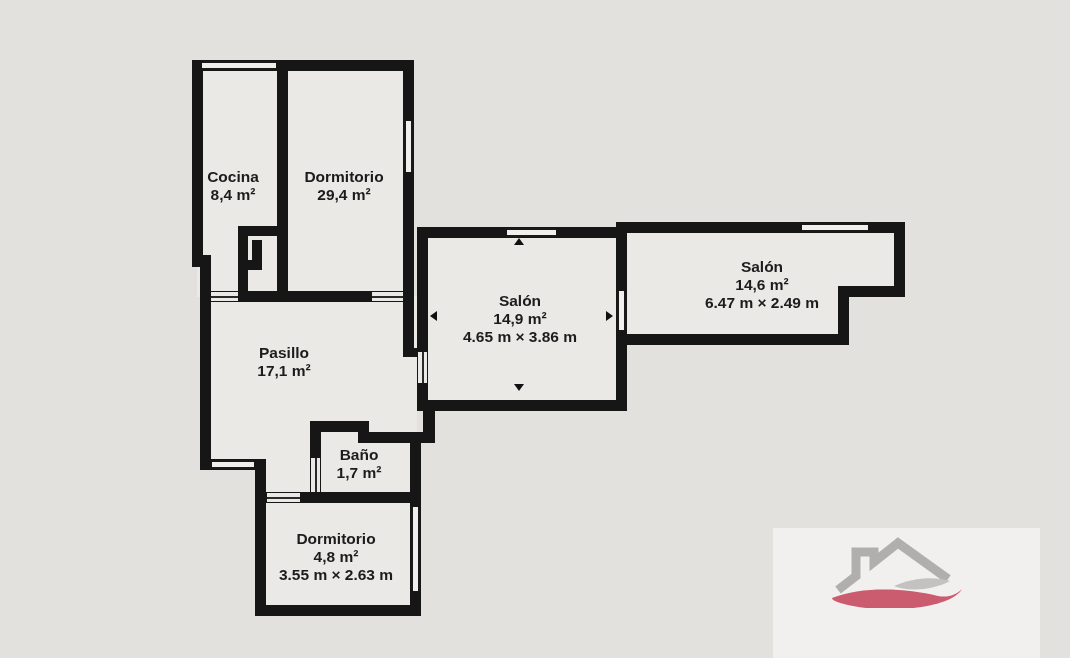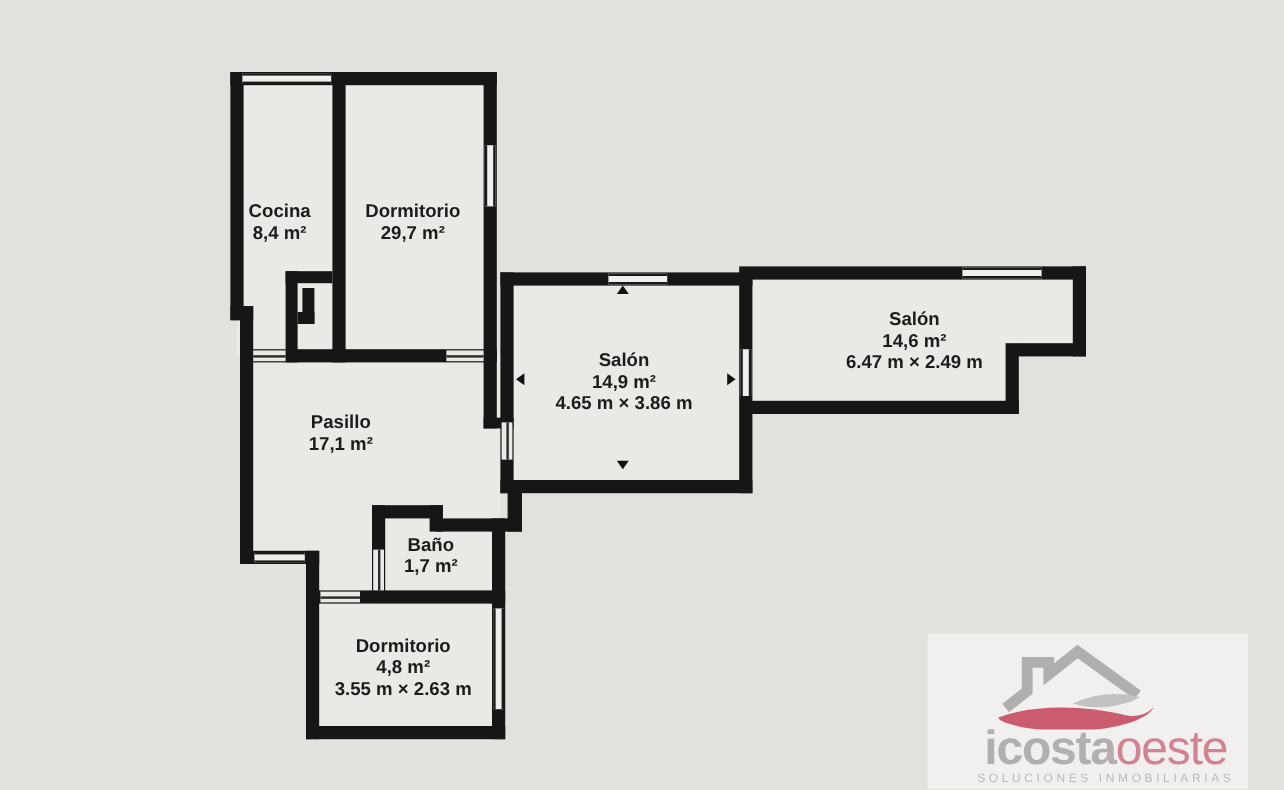--- a/index.html
+++ b/index.html
@@ -106,21 +106,21 @@
   <div class="arr down" style="left:514px;top:384px;"></div>
   <div class="arr left" style="left:430px;top:311px;"></div>
   <div class="arr right" style="left:606px;top:311px;"></div>
 
   <div class="room-label" style="left:233px;top:186px;">
     <div>Cocina</div>
     <div>8,4 m²</div>
   </div>
   <div class="room-label" style="left:344px;top:186px;">
     <div>Dormitorio</div>
-    <div>29,7 m²</div>
+    <div>29,4 m²</div>
   </div>
   <div class="room-label" style="left:520px;top:319px;">
     <div>Salón</div>
     <div>14,9 m²</div>
     <div>4.65 m × 3.86 m</div>
   </div>
   <div class="room-label" style="left:762px;top:285px;">
     <div>Salón</div>
     <div>14,6 m²</div>
     <div>6.47 m × 2.49 m</div>
@@ -138,19 +138,15 @@
     <div>4,8 m²</div>
     <div>3.55 m × 2.63 m</div>
   </div>
 
   <div class="logo-box">
     <svg class="logo-house" width="150" height="80" viewBox="0 0 150 80">
       <path d="M20,62 L38,48 L38,24 L56,24 L56,34 L80,15 L130,51" fill="none" stroke="#b0afad" stroke-width="9" stroke-linejoin="miter"></path>
       <path d="M76,58 C94,50 116,48 132,53 C116,62 90,64 76,58 Z" fill="#c3c2c0"></path>
       <path d="M14,70 C44,58 88,60 120,68 C130,70 138,67 144,61 C132,82 62,86 26,76 C18,74 14,72 14,70 Z" fill="#cb5b6e"></path>
     </svg>
-    <div class="logo-brand">
-      <span class="b1">icosta</span><span class="b2">oeste</span>
-    </div>
-    <div class="logo-tagline">SOLUCIONES INMOBILIARIAS</div>
   </div>
 
 </div>
 
 </body></html>

